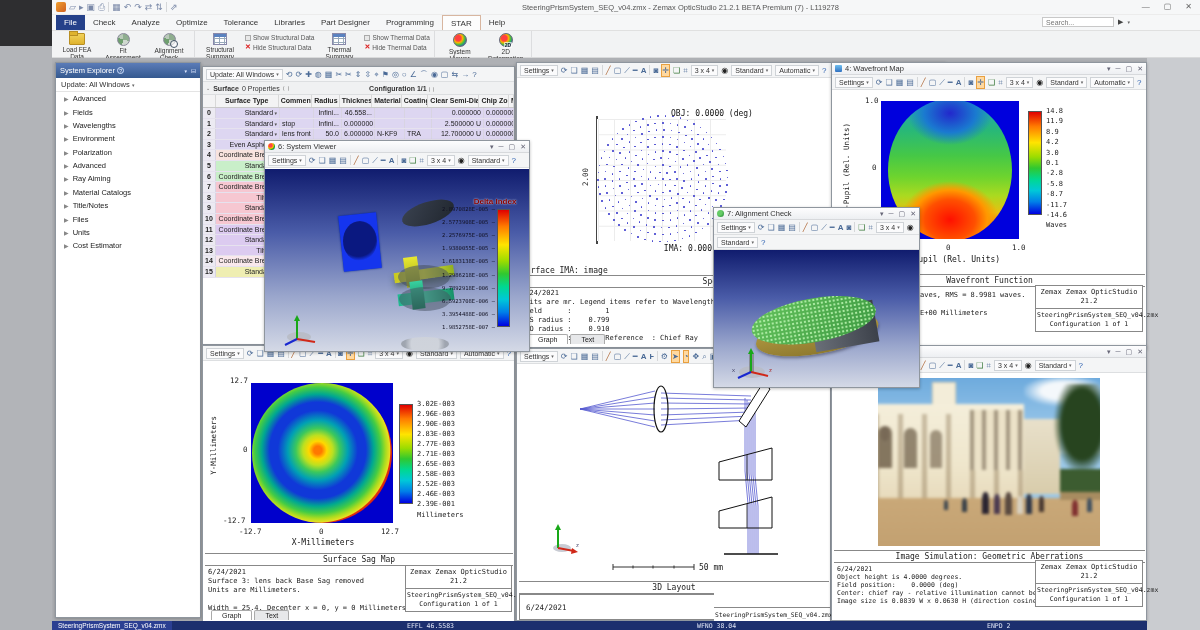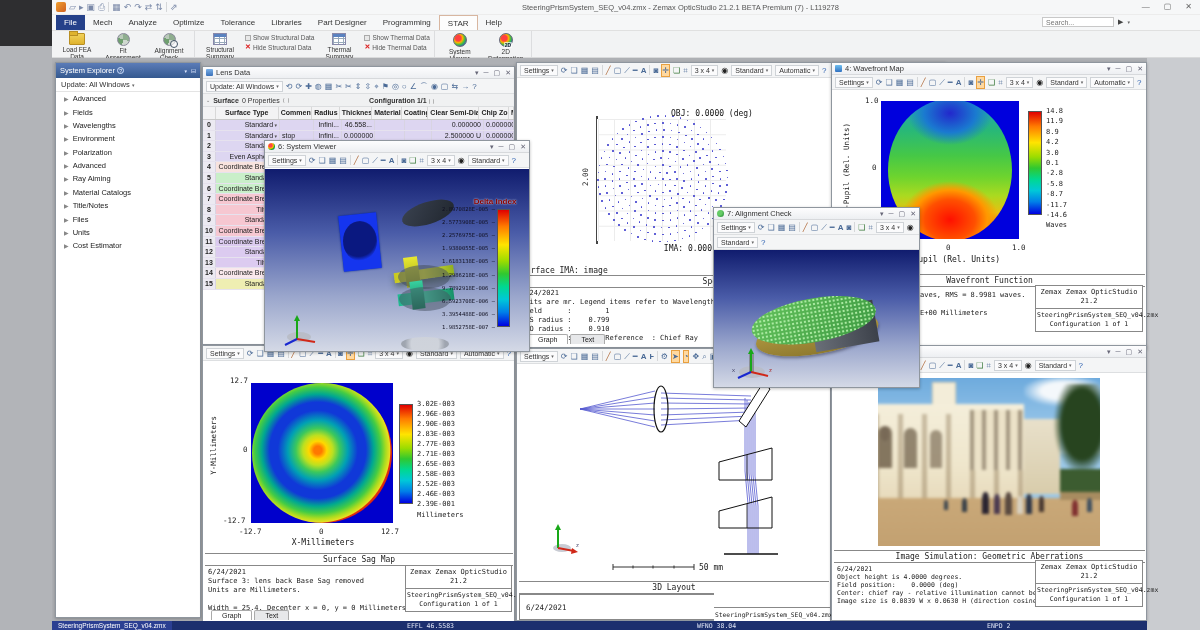--- a/index.html
+++ b/index.html
@@ -129,21 +129,21 @@
   <div class="abs" id="winbtns">
     <span>—</span>
     <span>▢</span>
     <span>✕</span>
   </div>
 </div>
 
 <div class="abs" id="ribbon-tabs">
   <div id="ribbonTabs" style="display:flex;">
       <span class="tab file">File</span>
-      <span class="tab">Mech</span>
+      <span class="tab">Check</span>
       <span class="tab">Analyze</span>
       <span class="tab">Optimize</span>
       <span class="tab">Tolerance</span>
       <span class="tab">Libraries</span>
       <span class="tab">Part Designer</span>
       <span class="tab">Programming</span>
       <span class="tab selected">STAR</span>
       <span class="tab">Help</span>
     </div>
   <div id="searchwrap">
@@ -280,30 +280,20 @@
           <span>Units</span>
         </div>
         <div class="expitem">
           <span class="car">▶</span>
           <span>Cost Estimator</span>
         </div>
       </div>
   </div>
 
   <div class="win" id="lensdata" style="left:150px; top:8px; width:313px; height:279px;">
-    <div class="wtitle">
-      <span class="wicon"></span>
-      <span class="wtext">Lens Data</span>
-      <span class="wctl">
-          <span>▾</span>
-          <span>─</span>
-          <span>▢</span>
-          <span>✕</span>
-        </span>
-    </div>
     <div class="toolbar" id="lensToolbar">
       <span class="tbtn">
           <span>Update: All Windows</span>
           <span class="chev">▾</span>
         </span>
     <span class="ticon">⟲</span>
         <span class="ticon">⟳</span>
         <span class="ticon">✚</span>
         <span class="ticon">◍</span>
         <span class="ticon">▦</span>

